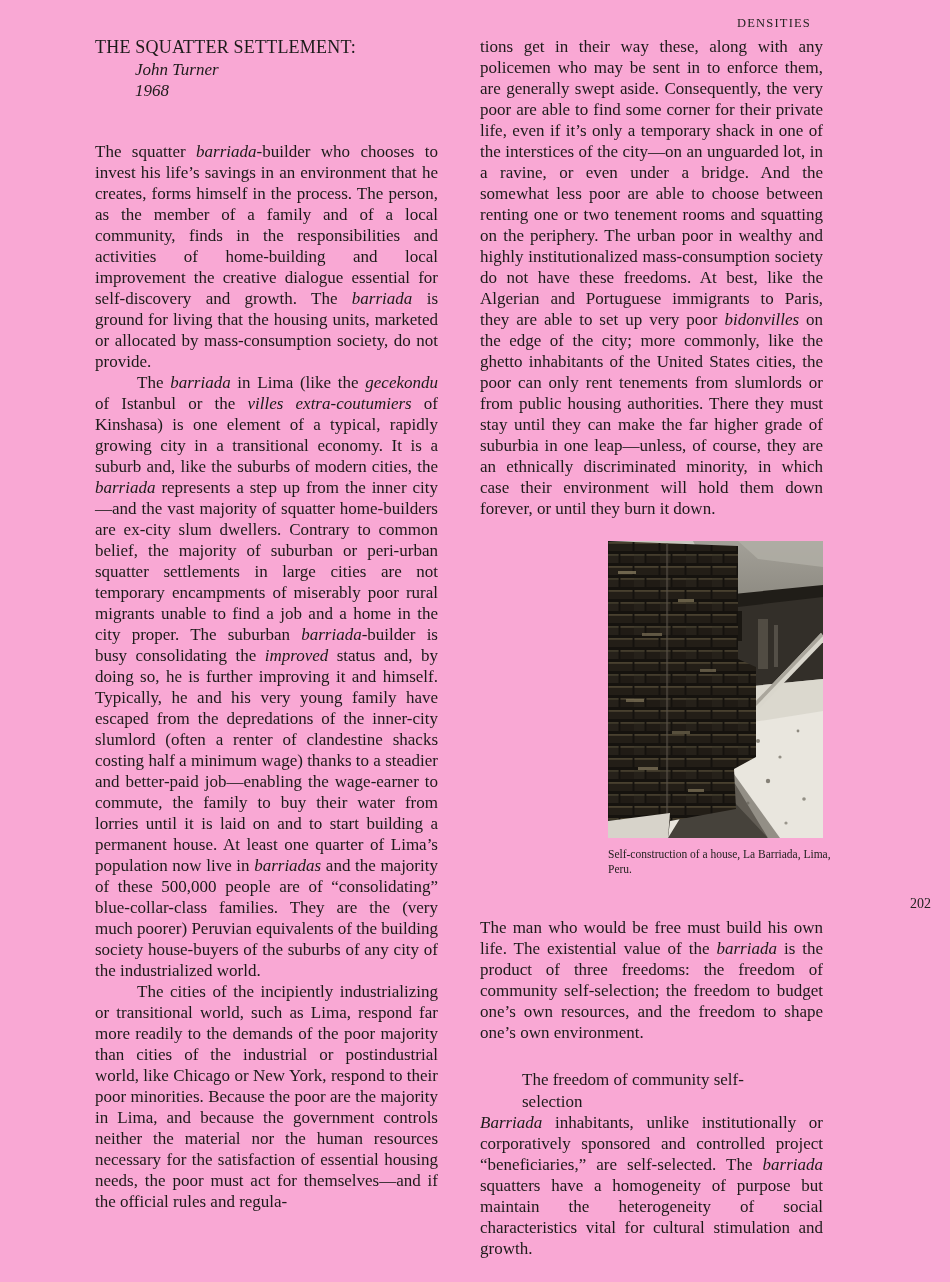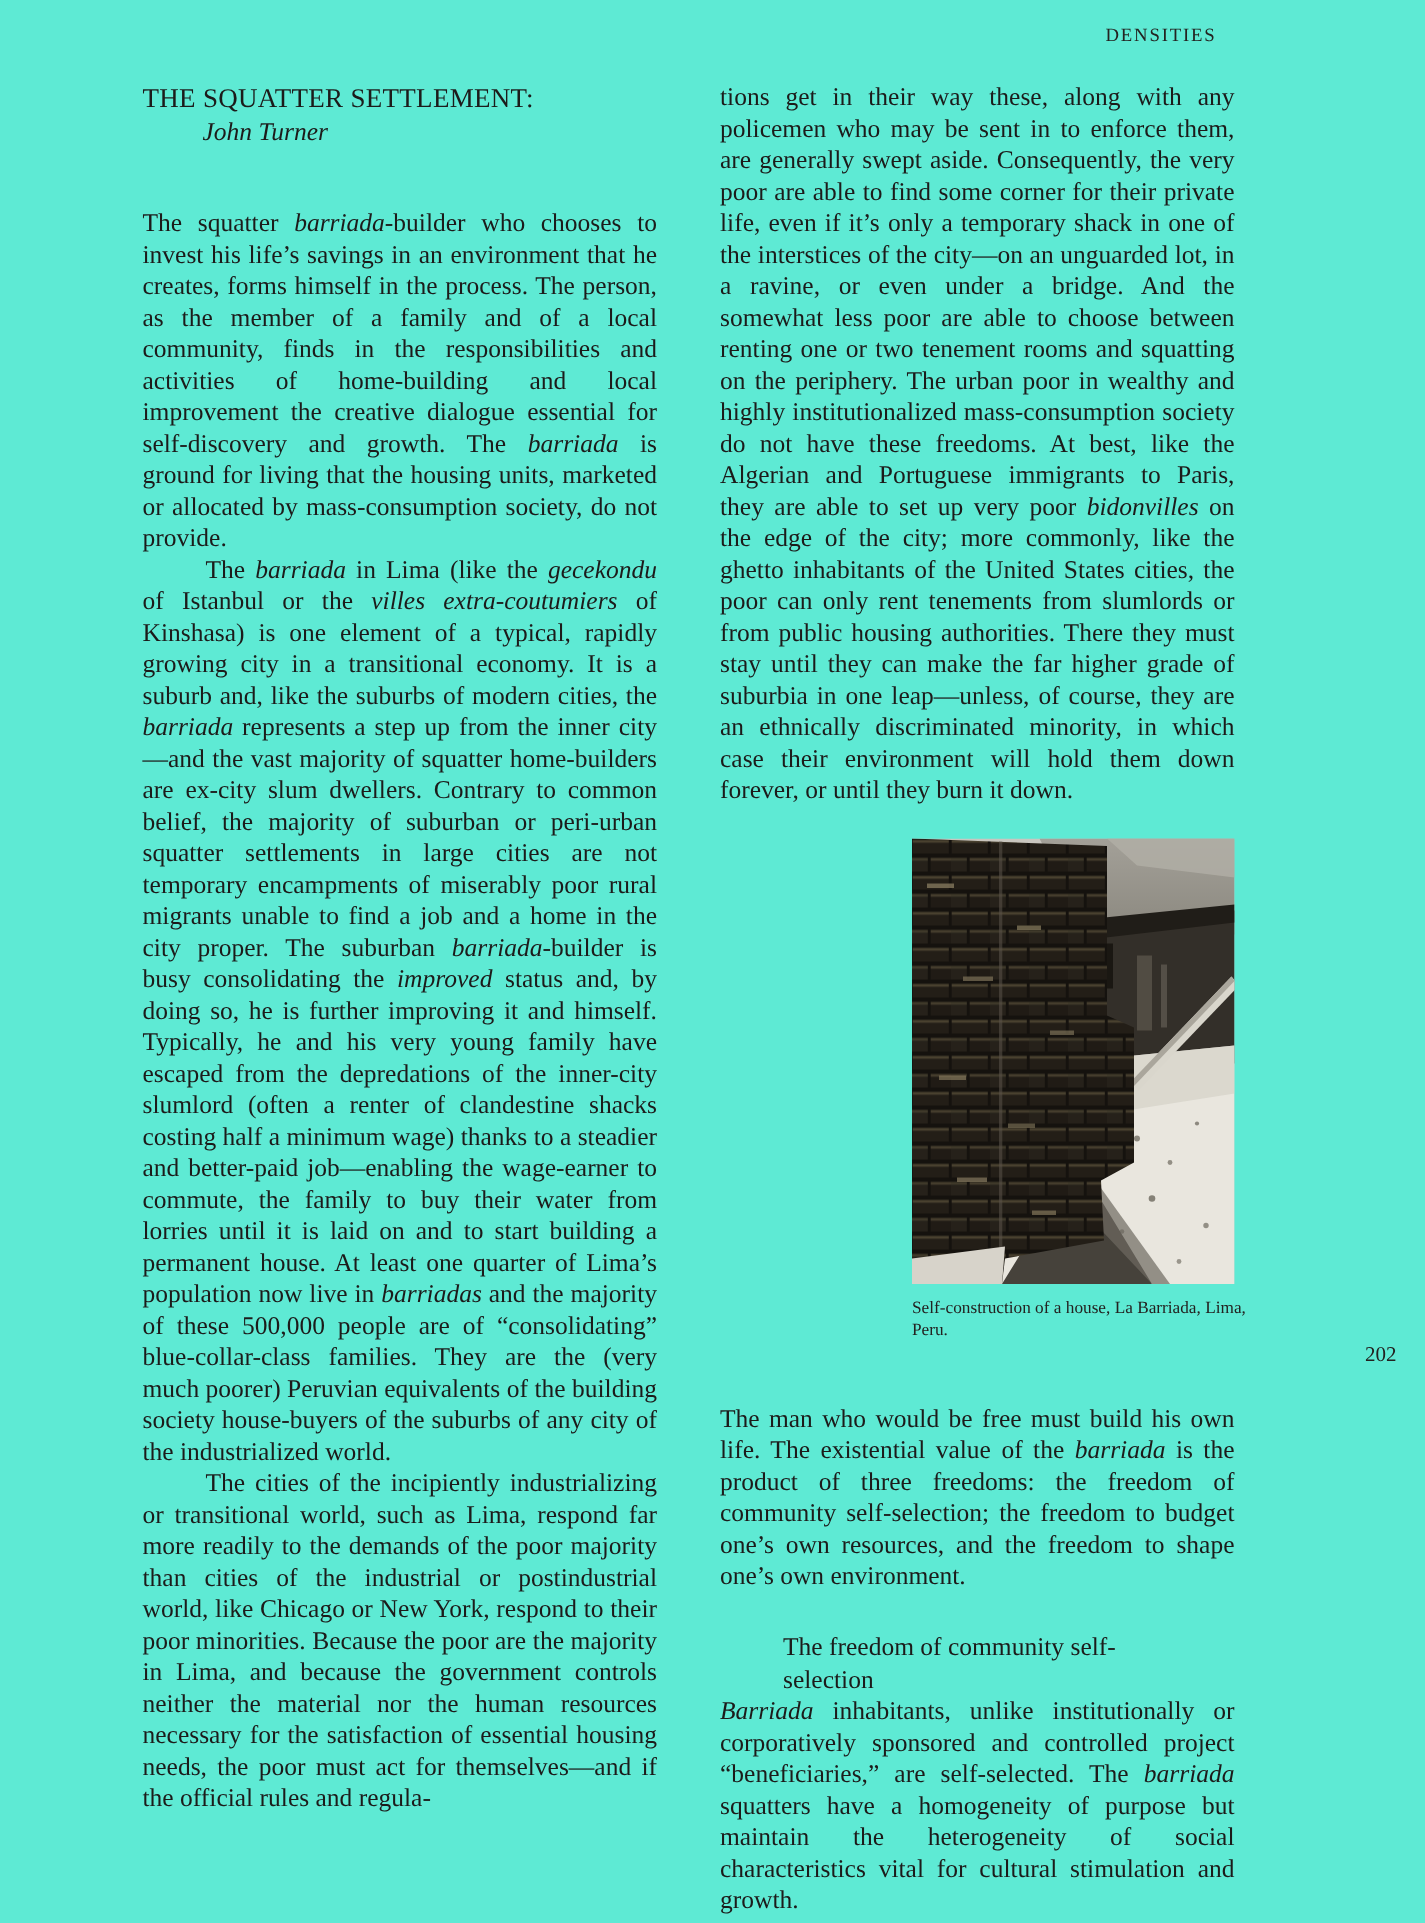--- a/index.html
+++ b/index.html
@@ -1,28 +1,28 @@
 <!DOCTYPE html>
 <html lang="en"><head>
 <meta charset="utf-8">
 <style>
   html,body{margin:0;padding:0;}
   body{width:950px;height:1282px;background:#ffffff;}
   .page{
     position:relative;width:950px;height:1282px;overflow:hidden;
-    background:#5eead4;color:#1c1b1a;
+    background:#f9a8d4;color:#1c1b1a;
     font-family:"Liberation Serif","DejaVu Serif",serif;
     -webkit-font-smoothing:antialiased;
   }
   .running-head{
     position:absolute;top:16px;left:737px;
     font-size:12.5px;letter-spacing:1.2px;color:#242321;
   }
   .col{
-    position:absolute;top:54px;width:343px;
+    position:absolute;top:36px;width:343px;
     font-size:17px;line-height:21px;text-align:justify;
   }
   .col-left{left:95px;}
   .col-right{left:480px;}
   .title-line{font-size:18px;line-height:22.5px;letter-spacing:.2px;}
   .byline{padding-left:40px;font-size:17px;line-height:21px;font-style:italic;}
   p.body{margin:0;}
   p.space-top{margin-top:40px;}
   .indent{text-indent:42px;}
   figure.photo{margin:22px 0 0 128px;width:249px;padding:0;}
@@ -40,20 +40,21 @@
 </head>
 <body>
 
 <div class="page">
 
   <div class="running-head">DENSITIES</div>
 
   <div class="col col-left">
     <div class="title-line">THE SQUATTER SETTLEMENT:</div>
     <div class="byline">John Turner</div>
+    <div class="byline">1968</div>
 
     <p class="body space-top">The squatter <i>barriada</i>-builder who chooses to invest his life’s savings in an environment that he creates, forms himself in the process. The person, as the member of a family and of a local community, finds in the responsibilities and activities of home-building and local improvement the creative dialogue essential for self-discovery and growth. The <i>barriada</i> is ground for living that the housing units, marketed or allocated by mass-consumption society, do not provide.</p>
     <p class="body indent">The <i>barriada</i> in Lima (like the <i>gecekondu</i> of Istanbul or the <i>villes extra-coutumiers</i> of Kinshasa) is one element of a typical, rapidly growing city in a transitional economy. It is a suburb and, like the suburbs of modern cities, the <i>barriada</i> represents a step up from the inner city—and the vast majority of squatter home-builders are ex-city slum dwellers. Contrary to common belief, the majority of suburban or peri-urban squatter settlements in large cities are not temporary encampments of miserably poor rural migrants unable to find a job and a home in the city proper. The suburban <i>barriada</i>-builder is busy consolidating the <i>improved</i> status and, by doing so, he is further improving it and himself. Typically, he and his very young family have escaped from the depredations of the inner-city slumlord (often a renter of clandestine shacks costing half a minimum wage) thanks to a steadier and better-paid job—enabling the wage-earner to commute, the family to buy their water from lorries until it is laid on and to start building a permanent house. At least one quarter of Lima’s population now live in <i>barriadas</i> and the majority of these 500,000 people are of “consolidating” blue-collar-class families. They are the (very much poorer) Peruvian equivalents of the building society house-buyers of the suburbs of any city of the industrialized world.</p>
     <p class="body indent">The cities of the incipiently industrializing or transitional world, such as Lima, respond far more readily to the demands of the poor majority than cities of the industrial or postindustrial world, like Chicago or New York, respond to their poor minorities. Because the poor are the majority in Lima, and because the government controls neither the material nor the human resources necessary for the satisfaction of essential housing needs, the poor must act for themselves—and if the official rules and regula-</p>
   </div>
 
   <div class="col col-right">
     <p class="body">tions get in their way these, along with any policemen who may be sent in to enforce them, are generally swept aside. Consequently, the very poor are able to find some corner for their private life, even if it’s only a temporary shack in one of the interstices of the city—on an unguarded lot, in a ravine, or even under a bridge. And the somewhat less poor are able to choose between renting one or two tenement rooms and squatting on the periphery. The urban poor in wealthy and highly institutionalized mass-consumption society do not have these freedoms. At best, like the Algerian and Portuguese immigrants to Paris, they are able to set up very poor <i>bidonvilles</i> on the edge of the city; more commonly, like the ghetto inhabitants of the United States cities, the poor can only rent tenements from slumlords or from public housing authorities. There they must stay until they can make the far higher grade of suburbia in one leap—unless, of course, they are an ethnically discriminated minority, in which case their environment will hold them down forever, or until they burn it down.</p>
 
     <figure class="photo">

